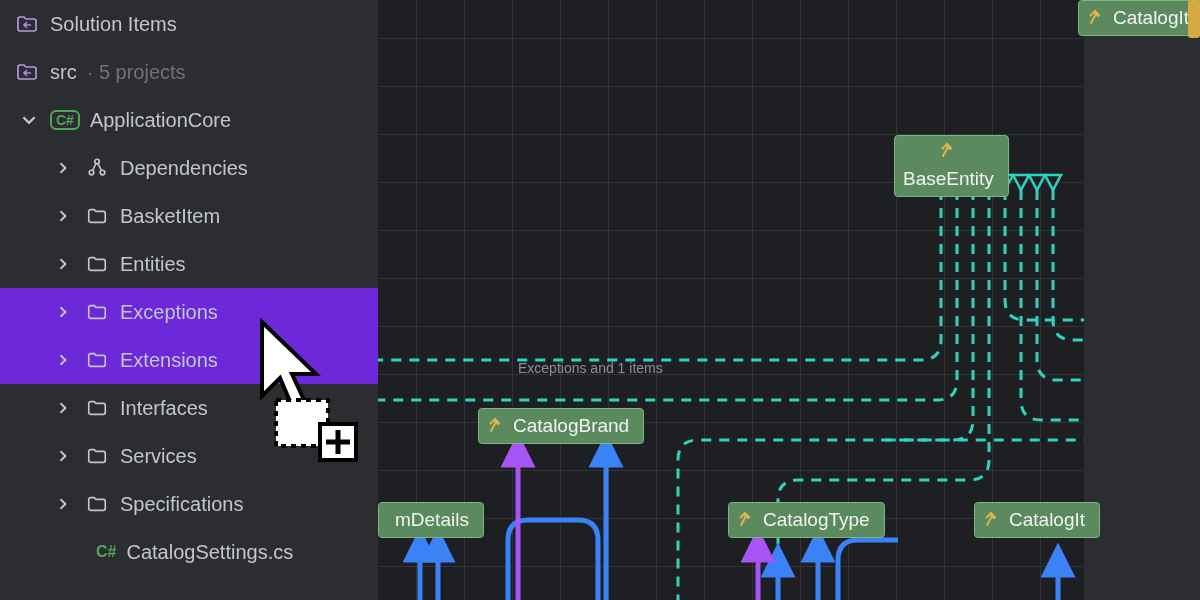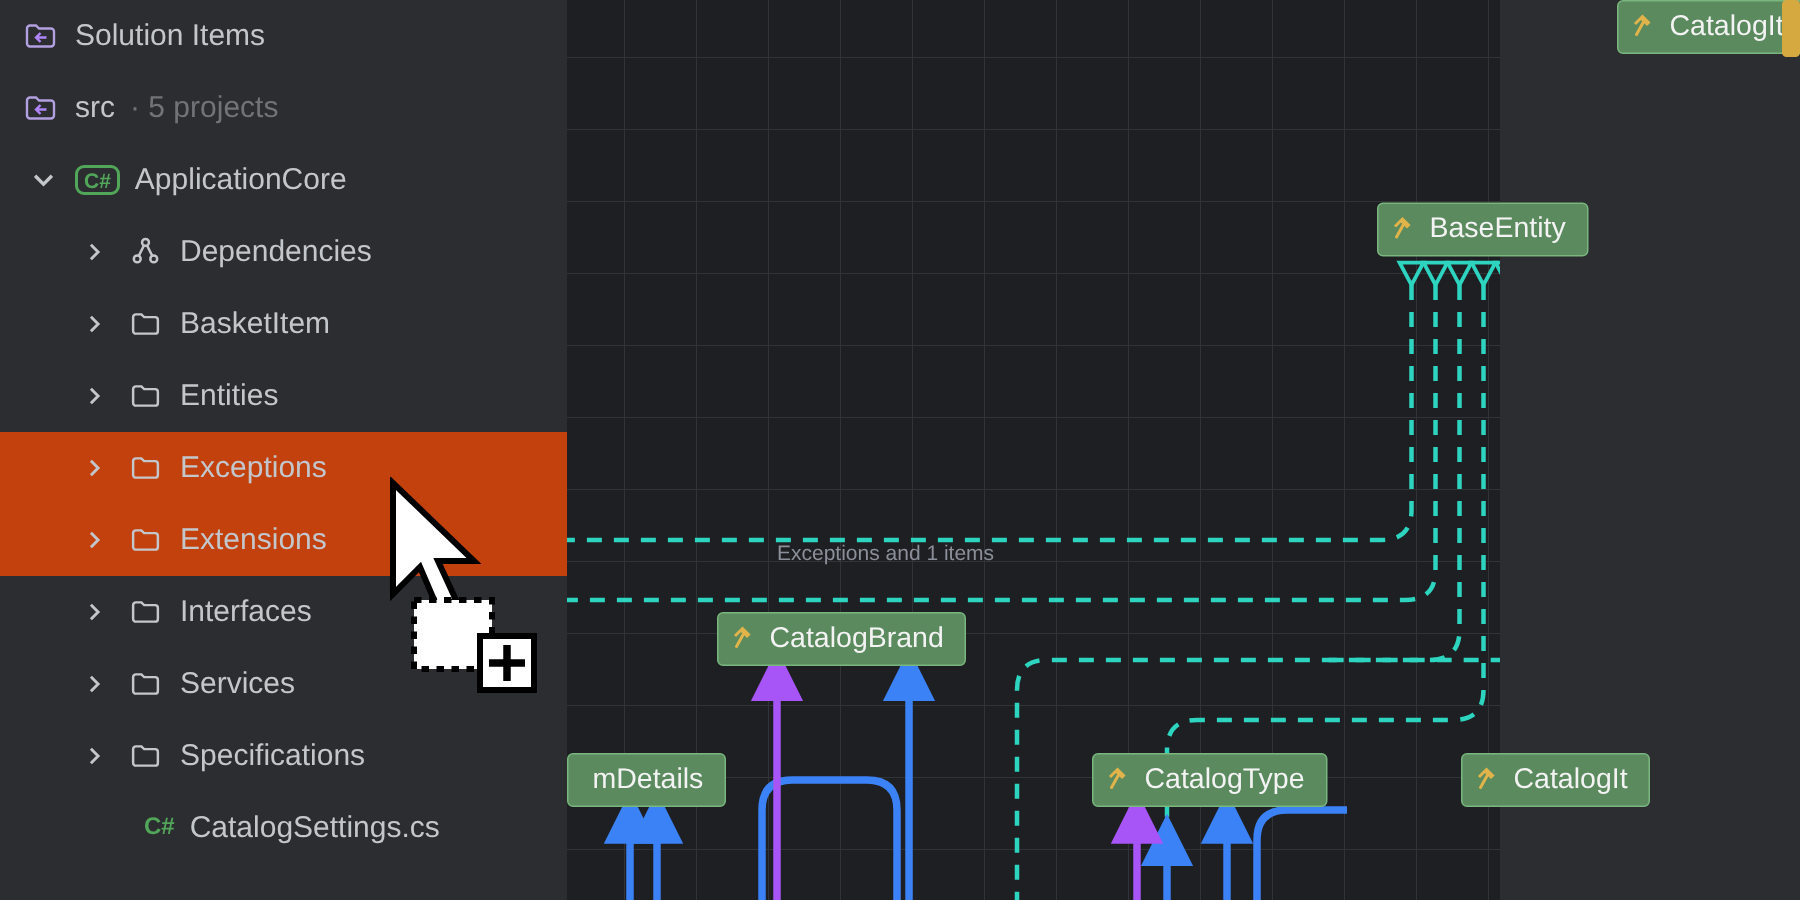--- a/index.html
+++ b/index.html
@@ -1,22 +1,22 @@
 <!DOCTYPE html>
 <html><head>
 <meta charset="utf-8">
 <style>
   * { box-sizing: border-box; margin: 0; padding: 0; }
   html, body { width: 1200px; height: 600px; overflow: hidden; background: #2b2d30; font-family: -apple-system, "Segoe UI", sans-serif; }
-  .app { display: flex; width: 1000px; height: 600px; }
+  .app { display: flex; width: 1084px; height: 600px; }
 
   
   .sidebar { width: 378px; background: #2b2d30; color: #c3c6cb; font-size: 20px; user-select: none; }
   .row { display: flex; align-items: center; height: 48px; padding-left: 14px; gap: 10px; cursor: pointer; }
-  .row.sel { background: #c2410c; align-items: center; }
+  .row.sel { background: #6d28d9; align-items: center; }
   .row.child { padding-left: 52px; }
   .row .chevlvl { width: 22px; display:flex; align-items:center; justify-content:center; }
   .row .icon { display:flex; align-items:center; justify-content:center; width:26px; }
   .muted { color: #707378; }
   .csharp-badge { border:2px solid #52a65a; border-radius:6px; color:#52a65a; font-size:14px; font-weight:600; padding:1px 4px; line-height:1; }
   .csharp-file { color:#52a65a; font-size:16px; font-weight:600; }
 
   
   .diagram { flex:1; position:relative; background:#1e1f22; }
   .grid { position:absolute; inset:0; background-image:
@@ -238,21 +238,21 @@
         <path d="M460 600 L460 560 Q460 540 480 540 L520 540"></path>
         <path d="M680 600 L680 560" marker-end="url(#arr-blue)"></path>
       </g>
 
       <g stroke="#a855f7" stroke-width="5" fill="none">
         <path d="M140 600 L140 450" marker-end="url(#arr-purple)"></path>
         <path d="M380 600 L380 545" marker-end="url(#arr-purple)"></path>
       </g>
     </svg>
 
-    <div class="node" style="left:540px; top:135px;">
+    <div class="node" style="left:516px; top:135px;flex-direction:column;">
       <span class="hammer">
           <svg viewBox="0 0 18 18">
             <g stroke="#e0b44a" stroke-width="2" fill="none">
               <path d="M3 7 L8 2 L12 6 L11 7 L7 3"></path>
               <path d="M9 5 L4 14" stroke-linecap="round"></path>
             </g>
           </svg>
         </span>
       <span>BaseEntity</span>
     </div>

